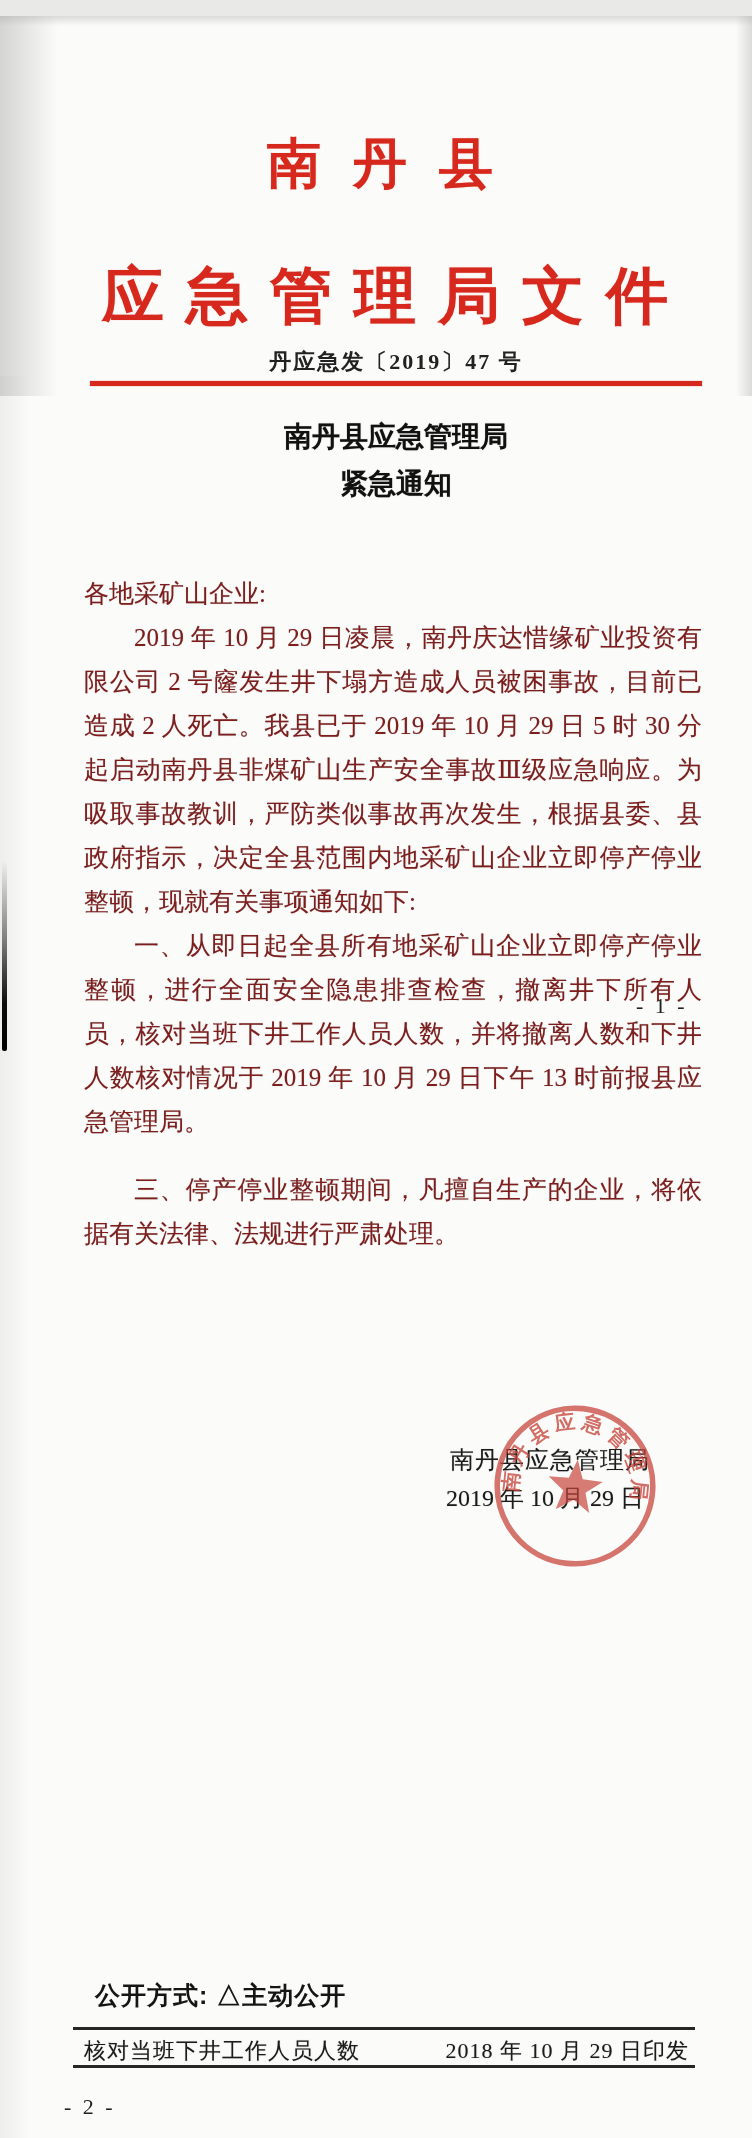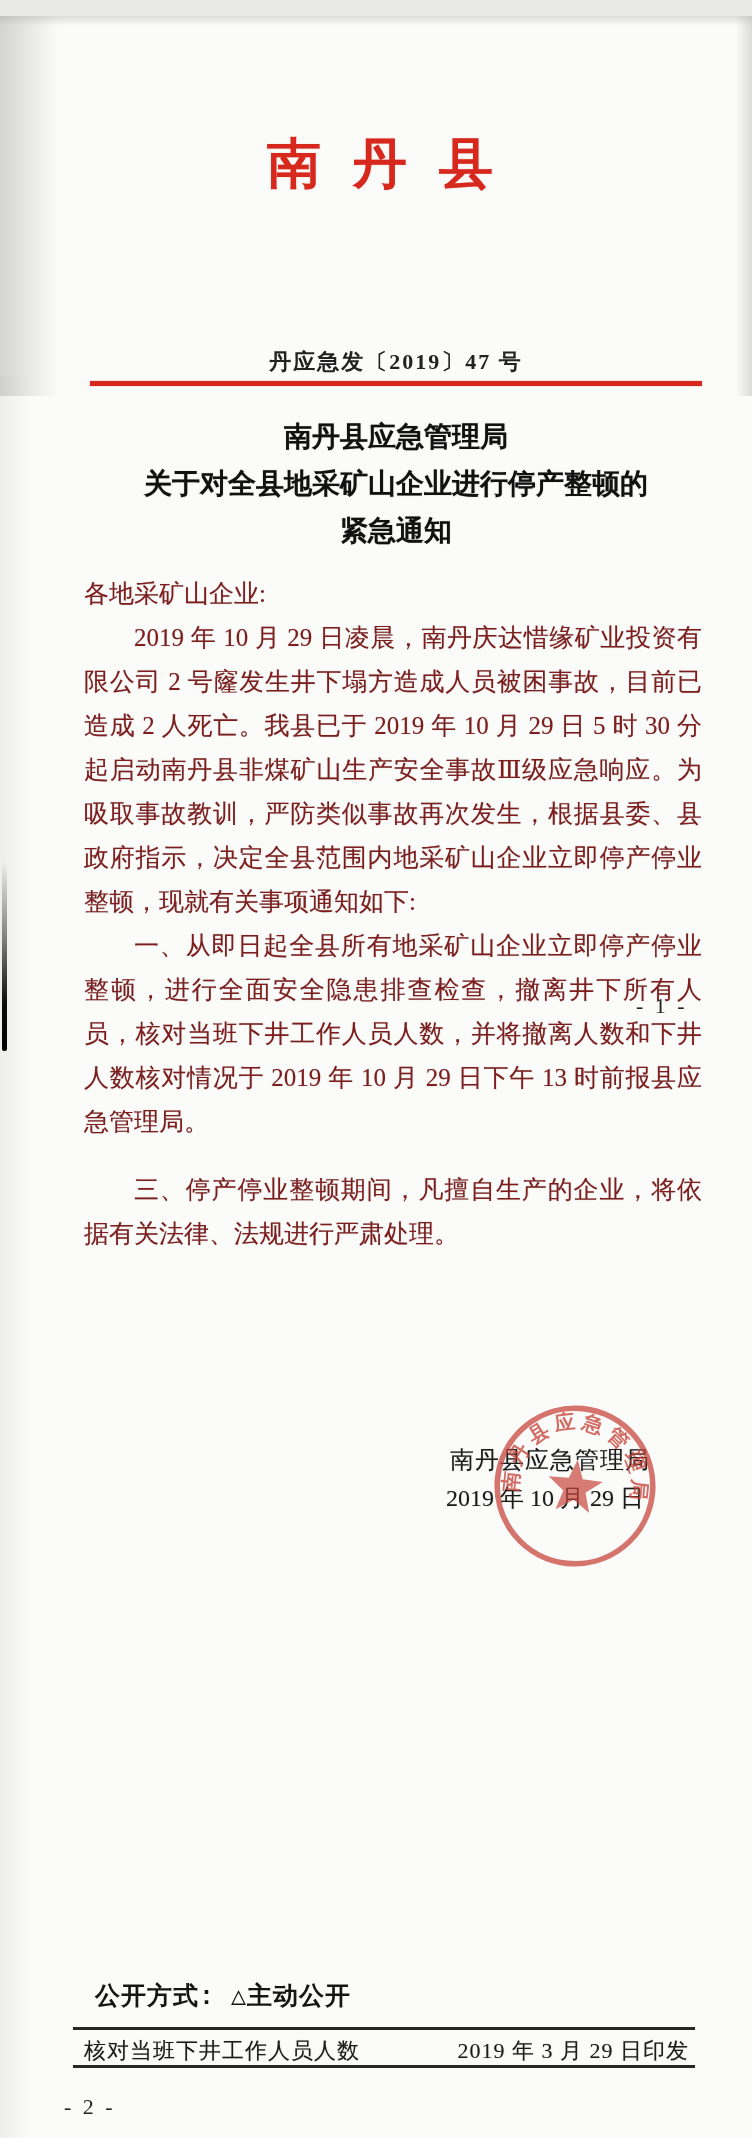--- a/index.html
+++ b/index.html
@@ -45,21 +45,21 @@
   .pageno-1{left:636px;top:977px;}
   .pageno-2{left:64px;top:2078px;}
   
   .sign-org{position:absolute;left:430px;top:1428px;width:240px;text-align:center;
     font-size:24px;color:#1b1b1b;letter-spacing:1px;text-shadow:0 0 1px rgba(30,30,30,.35);}
   .sign-date{position:absolute;left:446px;top:1466px;width:240px;
     font-size:24px;color:#1b1b1b;text-shadow:0 0 1px rgba(30,30,30,.35);}
   .seal{position:absolute;left:487px;top:1382px;width:176px;height:176px;}
   
   .publicity{position:absolute;left:95px;top:1963px;
-    font-family:Liberation Mono, monospace;
+    font-family:Liberation Sans, sans-serif;
     font-size:25px;font-weight:600;color:#151515;letter-spacing:1px;}
   .foot-rule{position:absolute;left:73px;width:622px;height:3px;background:#262626;}
   .foot-rule-top{top:2011px;}
   .foot-rule-bottom{top:2049px;}
   .foot-office{position:absolute;left:84px;top:2020px;font-size:22px;color:#1b1b1b;
     letter-spacing:1px;text-shadow:0 0 1px rgba(30,30,30,.35);}
   .foot-date{position:absolute;right:63px;top:2020px;font-size:22px;color:#1b1b1b;
     letter-spacing:1px;text-shadow:0 0 1px rgba(30,30,30,.35);}
 </style>
 </head>
@@ -67,26 +67,26 @@
 
 <div class="canvas">
 
   <div class="edge-top"></div>
   <div class="edge-left"></div>
   <div class="edge-right"></div>
   <div class="edge-left-soft"></div>
   <div class="page-crease"></div>
 
   <div class="center-band org-line1">南丹县</div>
+  <div class="center-band org-line2">应急管理局文件</div>
   <div class="center-band doc-number">丹应急发〔2019〕47 号</div>
   <div class="red-rule"></div>
 
   <div class="doc-title">
     <div>南丹县应急管理局</div>
-    <div>关于对全县地采矿山企业进行停产整顿的</div>
     <div>紧急通知</div>
   </div>
 
   <div class="body-block body-p1">
     <p class="no-indent">各地采矿山企业:</p>
     <p>2019 年 10 月 29 日凌晨，南丹庆达惜缘矿业投资有限公司 2 号窿发生井下塌方造成人员被困事故，目前已造成 2 人死亡。我县已于 2019 年 10 月 29 日 5 时 30 分起启动南丹县非煤矿山生产安全事故Ⅲ级应急响应。为吸取事故教训，严防类似事故再次发生，根据县委、县政府指示，决定全县范围内地采矿山企业立即停产停业整顿，现就有关事项通知如下:</p>
     <p>一、从即日起全县所有地采矿山企业立即停产停业整顿，进行全面安全隐患排查检查，撤离井下所有人员，核对当班下井工作人员人数，并将撤离人数和下井人数核对情况于 2019 年 10 月 29 日下午 13 时前报县应急管理局。</p>
   </div>
   <div class="pageno pageno-1">- 1 -</div>
 
@@ -104,17 +104,17 @@
       <path id="sealArc" d="M 33.4 105.2 A 56 56 0 1 1 138.6 105.2" fill="none"></path>
       <text font-size="20" fill="#c7453c" letter-spacing="5" opacity="0.95" font-family="Liberation Serif, DejaVu Serif, serif" font-weight="bold">
         <textPath href="#sealArc" startOffset="50%" text-anchor="middle">南丹县应急管理局</textPath>
       </text>
     </g>
   </svg>
 
   <div class="publicity">公开方式: △主动公开</div>
   <div class="foot-rule foot-rule-top"></div>
   <div class="foot-office">核对当班下井工作人员人数</div>
-  <div class="foot-date">2019 年 3 月 29 日印发</div>
+  <div class="foot-date">2018 年 10 月 29 日印发</div>
   <div class="foot-rule foot-rule-bottom"></div>
   <div class="pageno pageno-2">- 2 -</div>
 
 </div>
 
 </body></html>

